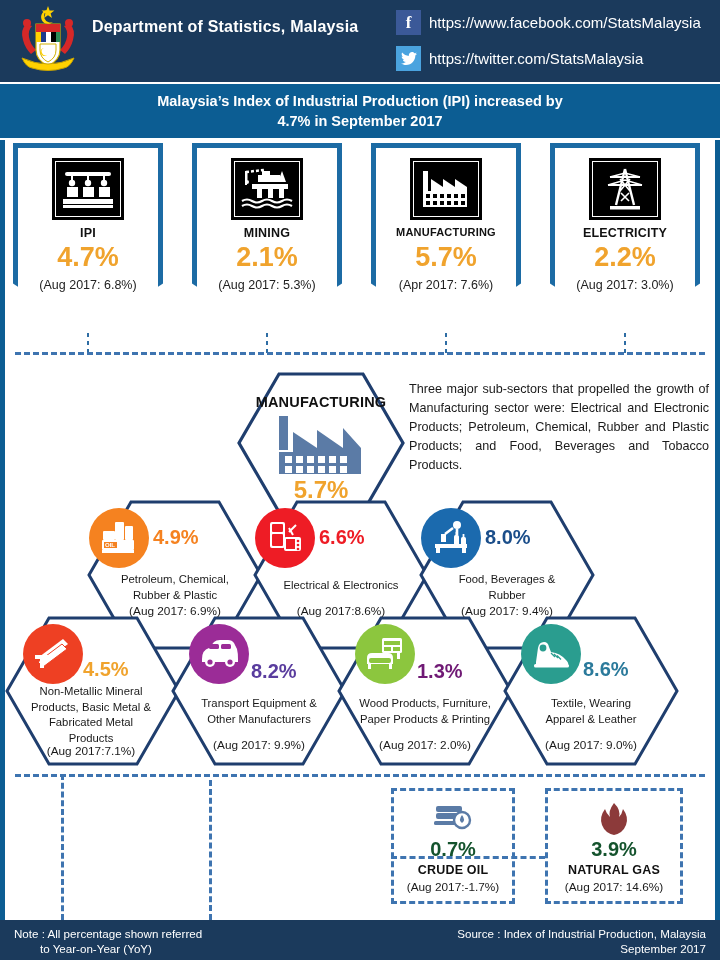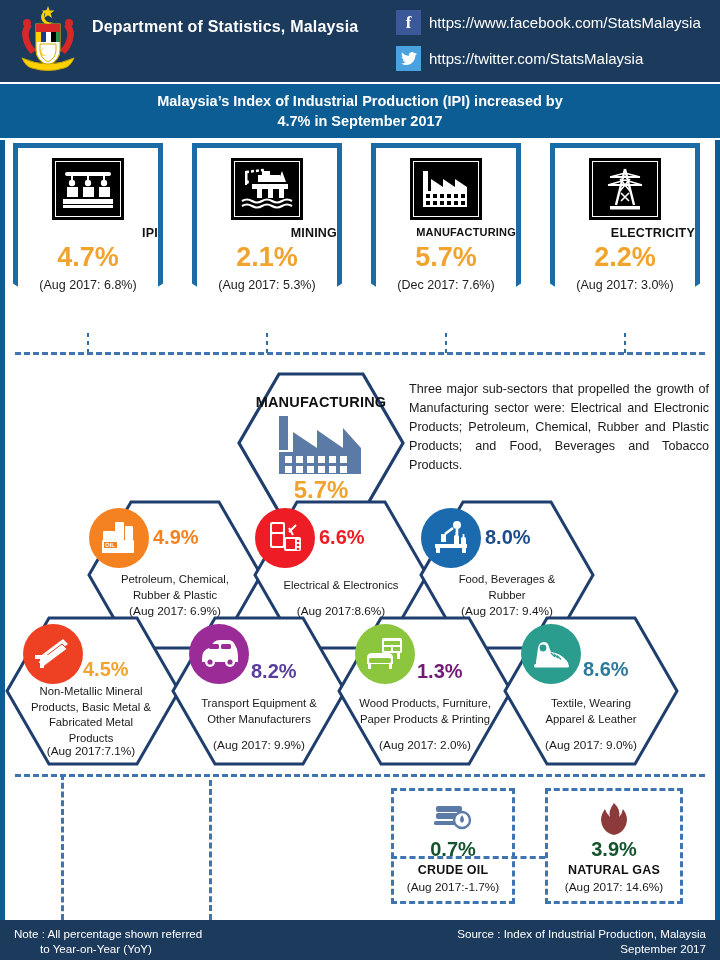--- a/index.html
+++ b/index.html
@@ -83,21 +83,21 @@
   }
   .sh-icon {
     position: absolute; left: 50%; transform: translateX(-50%); top: 10px;
     width: 72px; height: 62px; background: #000000;
     padding: 3px;
   }
   .sh-icon .fbox { width:100%; height:100%; border:1.5px solid #fff; background:#000;
     display:flex; align-items:center; justify-content:center; }
   .sh-label {
     position: absolute; left: 0; top: 78px; width: 100%;
-    font-size: 12.5px; font-weight: bold; color: #111; letter-spacing: .2px; text-align: right;
+    font-size: 12.5px; font-weight: bold; color: #111; letter-spacing: .2px;
   }
   .sh-label.small { font-size: 11px; }
   .sh-value {
     position: absolute; left: 0; top: 94px; width: 100%;
     font-size: 27px; font-weight: bold; color: #F0A32D;
   }
   .sh-prev {
     position: absolute; left: 0; top: 130px; width: 100%;
     font-size: 12.5px; color: #222;
   }
@@ -315,21 +315,21 @@
                 <rect x="23" y="36" width="4" height="4"></rect>
                   <rect x="30" y="36" width="4" height="4"></rect>
                 <rect x="37" y="36" width="4" height="4"></rect>
                   <rect x="44" y="36" width="4" height="4"></rect>
               </g>
             </svg>
           </div>
         </div>
         <div class="sh-label small">MANUFACTURING</div>
         <div class="sh-value">5.7%</div>
-        <div class="sh-prev">(Dec 2017: 7.6%)</div>
+        <div class="sh-prev">(Apr 2017: 7.6%)</div>
       </div>
       <div class="shield-stem" style="left:440px; top:190px;"></div>
 
       <div class="shield" style="left:545px;">
         <div class="sh-icon">
           <div class="fbox">
             <svg width="58" height="48" viewBox="0 0 58 48">
               <path d="M29 4 L20 40 M29 4 L38 40" stroke="#fff" stroke-width="2.4" fill="none"></path>
               <path d="M14 12 L44 12 M12 20 L46 20" stroke="#fff" stroke-width="2" fill="none"></path>
               <path d="M14 12 L29 8 L44 12" stroke="#fff" stroke-width="1.6" fill="none"></path>

